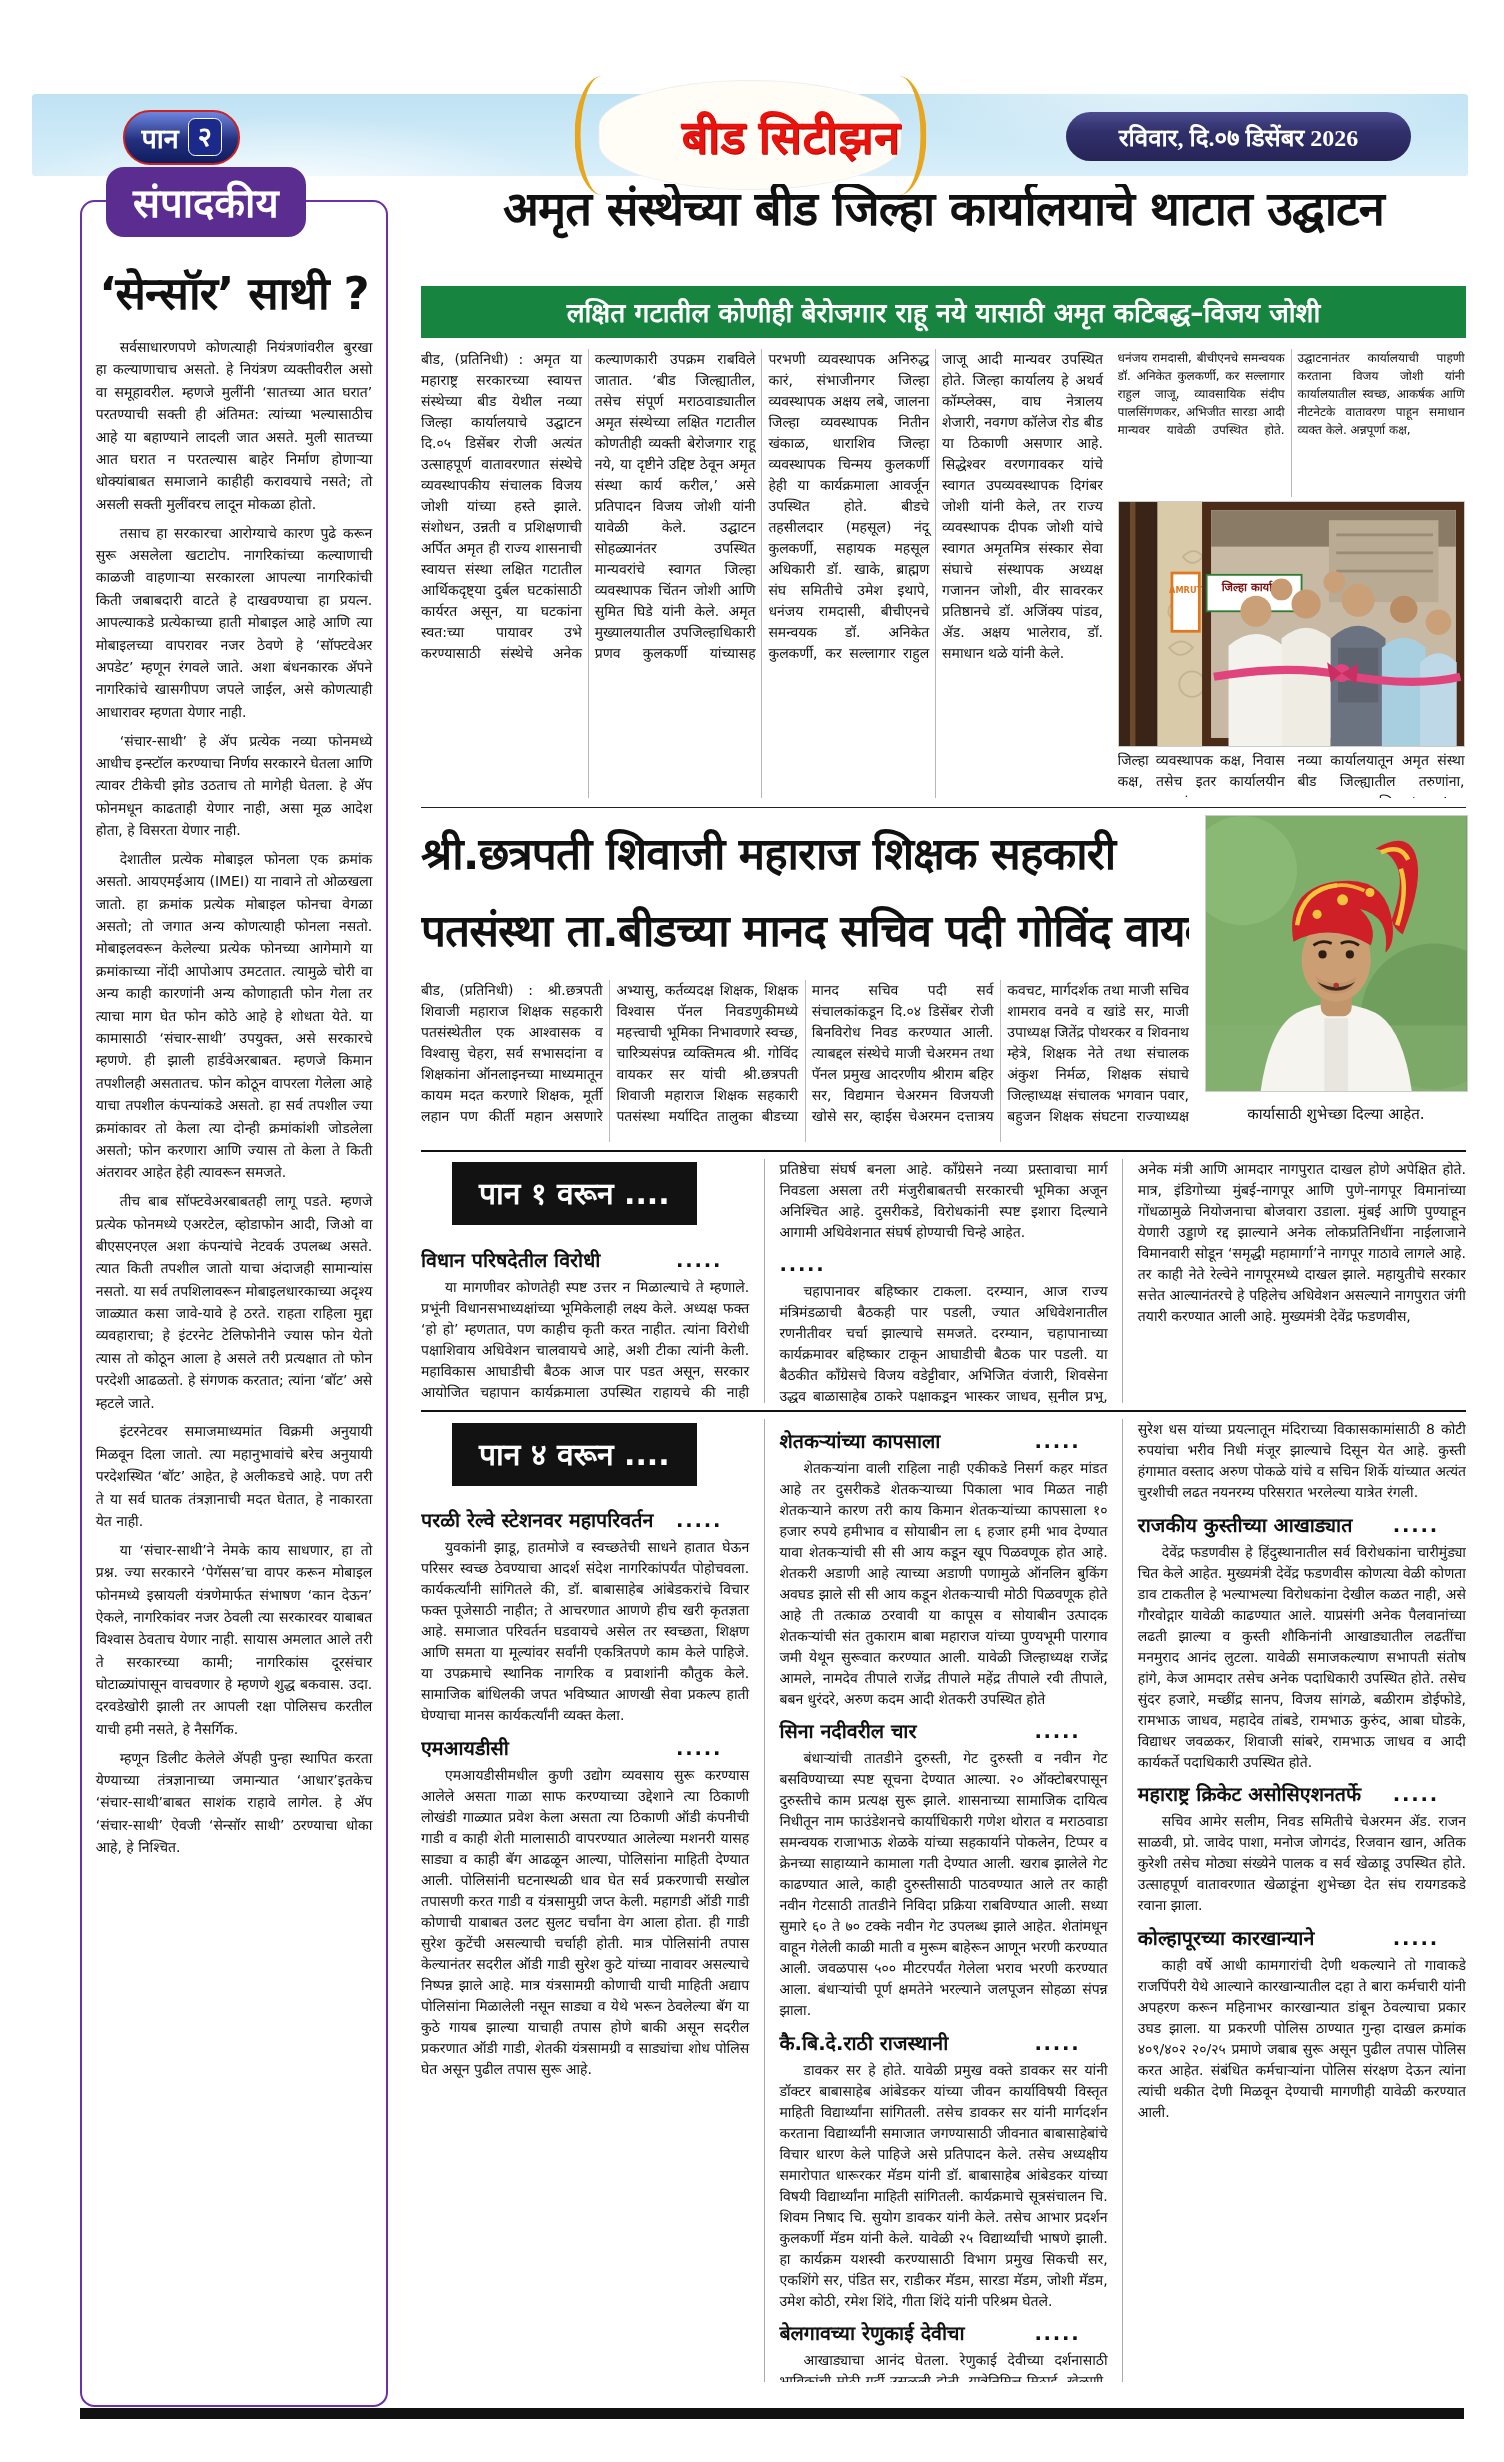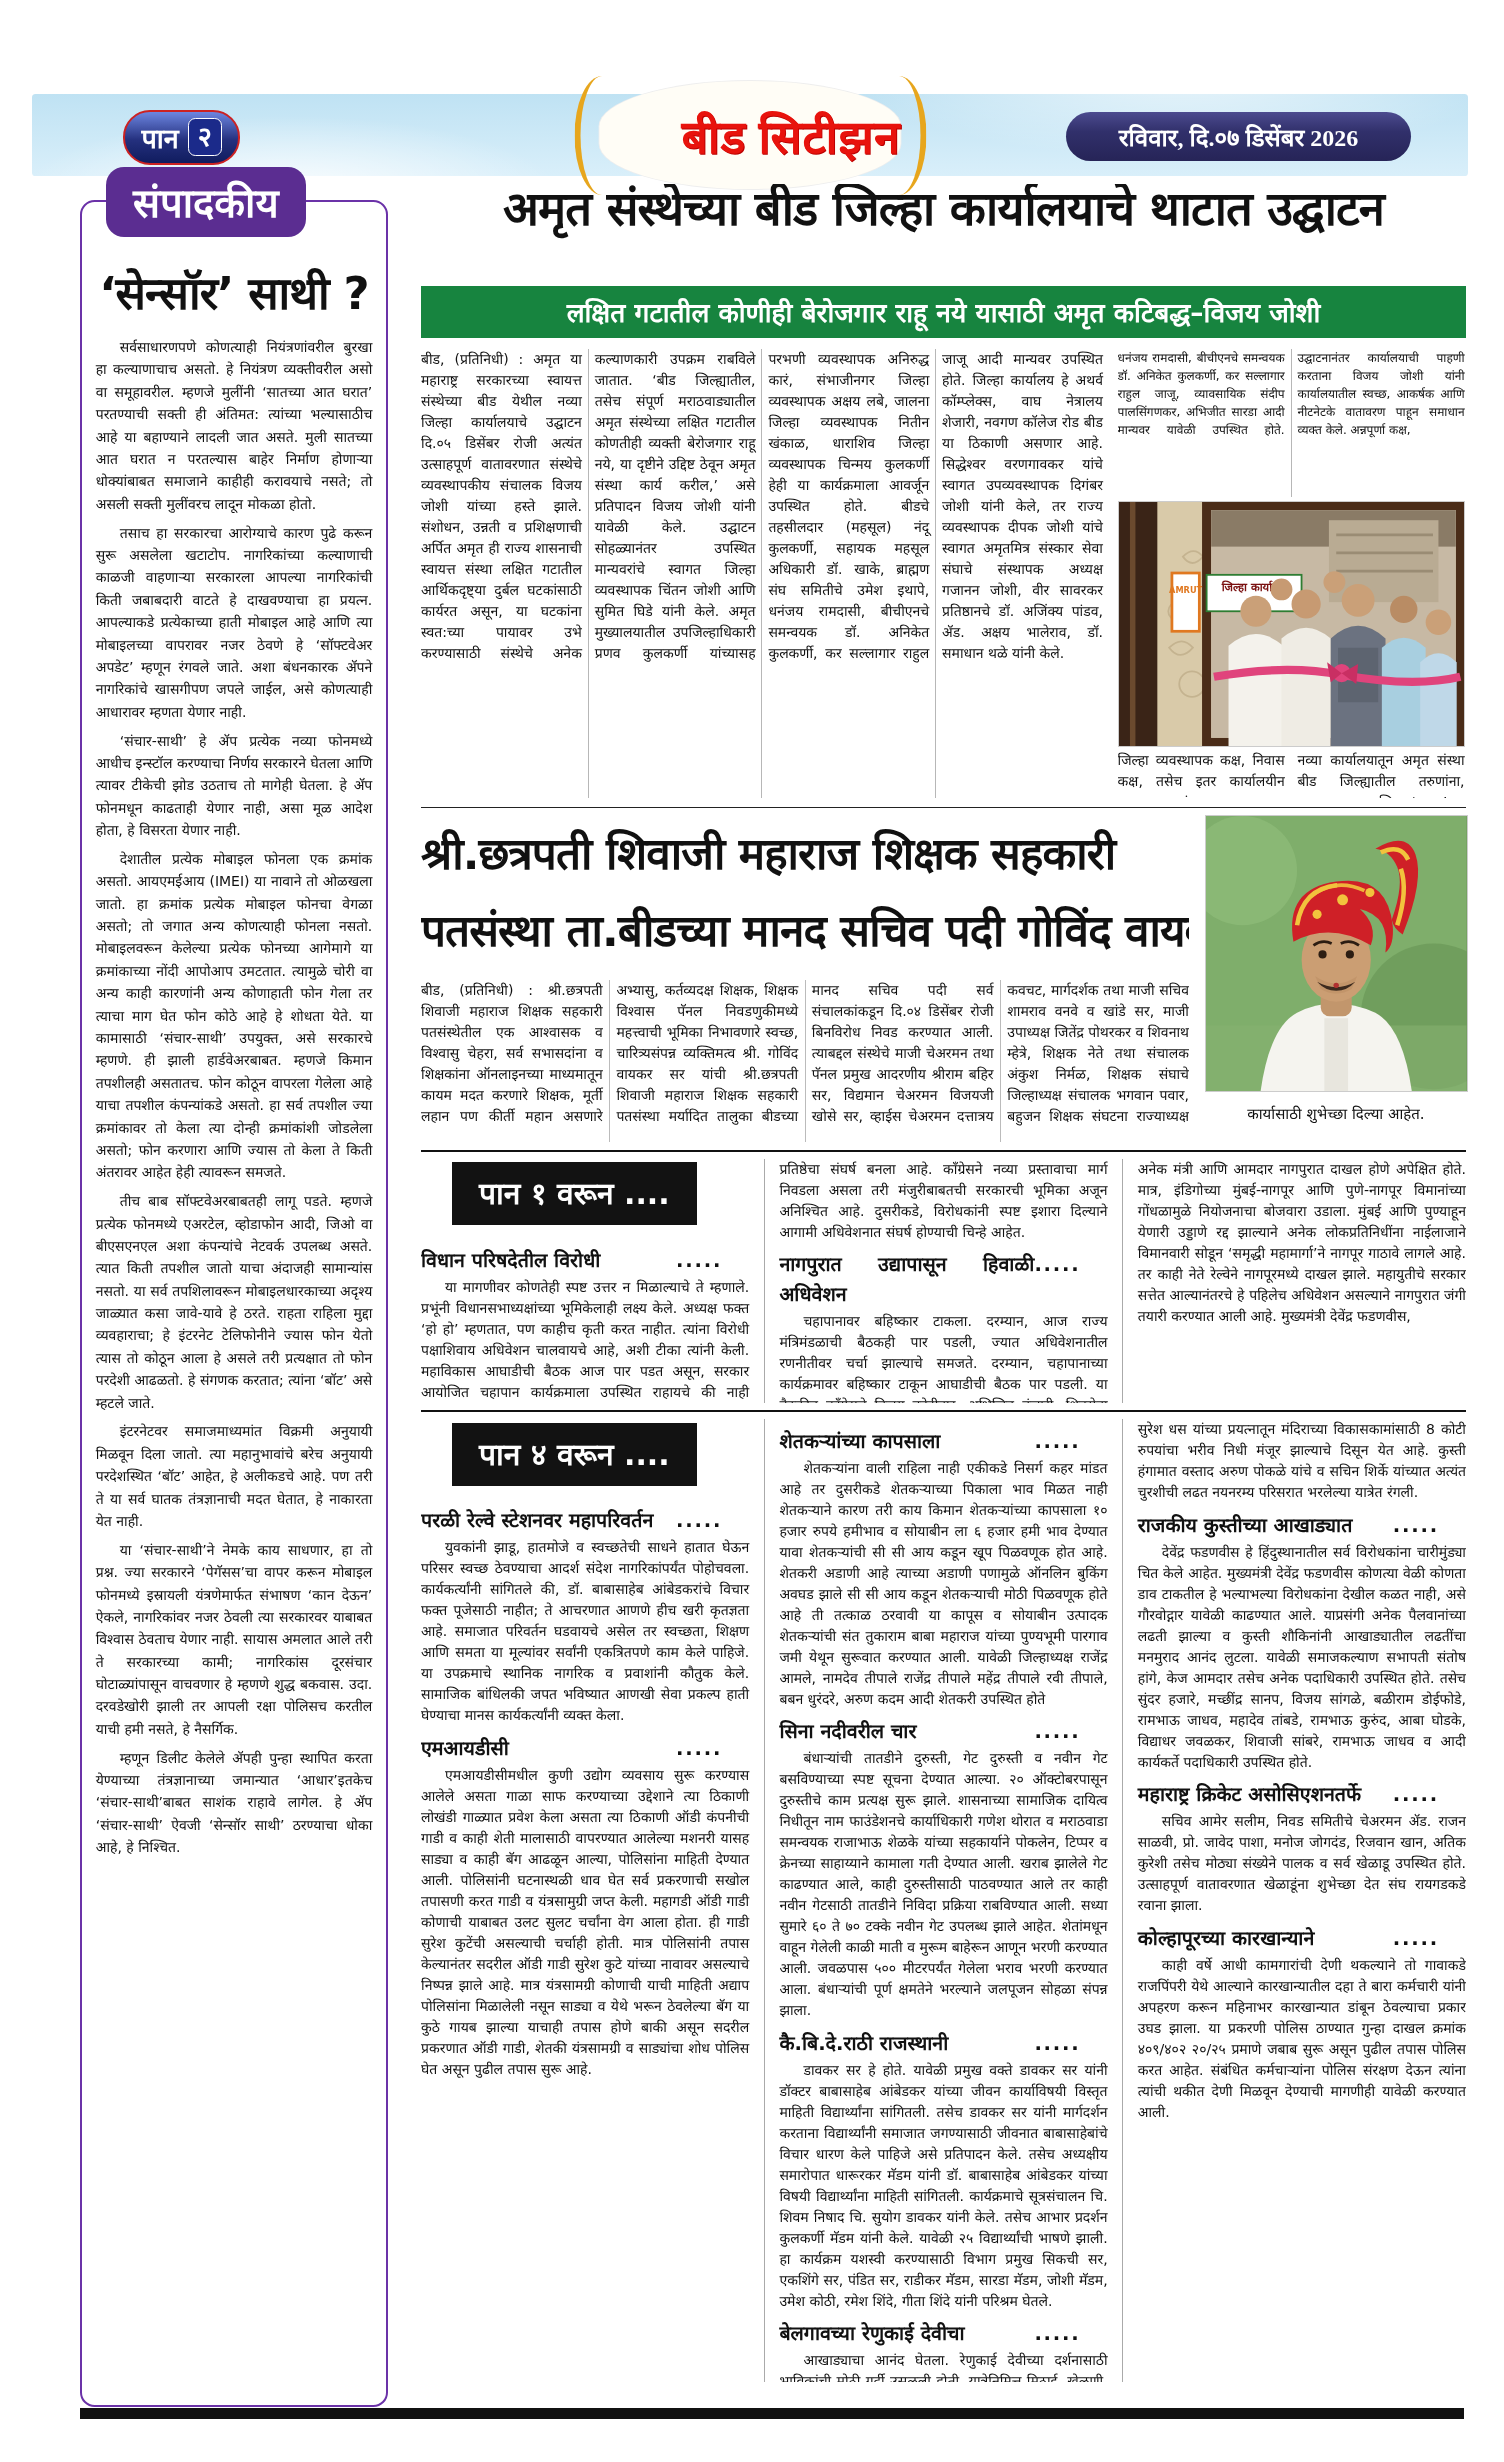--- a/index.html
+++ b/index.html
@@ -218,21 +218,20 @@
         <div class="label-box">पान १ वरून ....</div>
         <div class="subhead">
           <span class="sh-t">विधान परिषदेतील विरोधी</span>
           <span class="sh-d">.....</span>
         </div>
         <p>या मागणीवर कोणतेही स्पष्ट उत्तर न मिळाल्याचे ते म्हणाले. प्रभूंनी विधानसभाध्यक्षांच्या भूमिकेलाही लक्ष्य केले. अध्यक्ष फक्त ‘हो हो’ म्हणतात, पण काहीच कृती करत नाहीत. त्यांना विरोधी पक्षाशिवाय अधिवेशन चालवायचे आहे, अशी टीका त्यांनी केली. महाविकास आघाडीची बैठक आज पार पडत असून, सरकार आयोजित चहापान कार्यक्रमाला उपस्थित राहायचे की नाही यावरही आघाडी ठरवणार असल्याचे प्रभूंनी सांगितले. विधान परिषदेतील विरोधी पक्षनेतेपदाचा प्रश्न हा आता केवळ प्रशासकीय किंवा औपचारिक विषय राहिलेला नसून, तो सरकार-विरोधकांतील</p>
       </div>
       <div class="col">
         <p class="nolead">प्रतिष्ठेचा संघर्ष बनला आहे. काँग्रेसने नव्या प्रस्तावाचा मार्ग निवडला असला तरी मंजुरीबाबतची सरकारची भूमिका अजून अनिश्चित आहे. दुसरीकडे, विरोधकांनी स्पष्ट इशारा दिल्याने आगामी अधिवेशनात संघर्ष होण्याची चिन्हे आहेत.</p>
         <div class="subhead">
-          <span class="sh-t">नागपुरात उद्यापासून हिवाळी अधिवेशन</span>
           <span class="sh-d">.....</span>
         </div>
         <p>चहापानावर बहिष्कार टाकला. दरम्यान, आज राज्य मंत्रिमंडळाची बैठकही पार पडली, ज्यात अधिवेशनातील रणनीतीवर चर्चा झाल्याचे समजते. दरम्यान, चहापानाच्या कार्यक्रमावर बहिष्कार टाकून आघाडीची बैठक पार पडली. या बैठकीत काँग्रेसचे विजय वडेट्टीवार, अभिजित वंजारी, शिवसेना उद्धव बाळासाहेब ठाकरे पक्षाकडून भास्कर जाधव, सुनील प्रभू, अनिल परब उपस्थित होते. अधिवेशनासाठी आज</p>
       </div>
       <div class="col">
         <p class="nolead">अनेक मंत्री आणि आमदार नागपुरात दाखल होणे अपेक्षित होते. मात्र, इंडिगोच्या मुंबई-नागपूर आणि पुणे-नागपूर विमानांच्या गोंधळामुळे नियोजनाचा बोजवारा उडाला. मुंबई आणि पुण्याहून येणारी उड्डाणे रद्द झाल्याने अनेक लोकप्रतिनिधींना नाईलाजाने विमानवारी सोडून ‘समृद्धी महामार्गा’ने नागपूर गाठावे लागले आहे. तर काही नेते रेल्वेने नागपूरमध्ये दाखल झाले. महायुतीचे सरकार सत्तेत आल्यानंतरचे हे पहिलेच अधिवेशन असल्याने नागपुरात जंगी तयारी करण्यात आली आहे. मुख्यमंत्री देवेंद्र फडणवीस,</p>
       </div>
     </div>
 
     <div class="rule-thick"></div>

